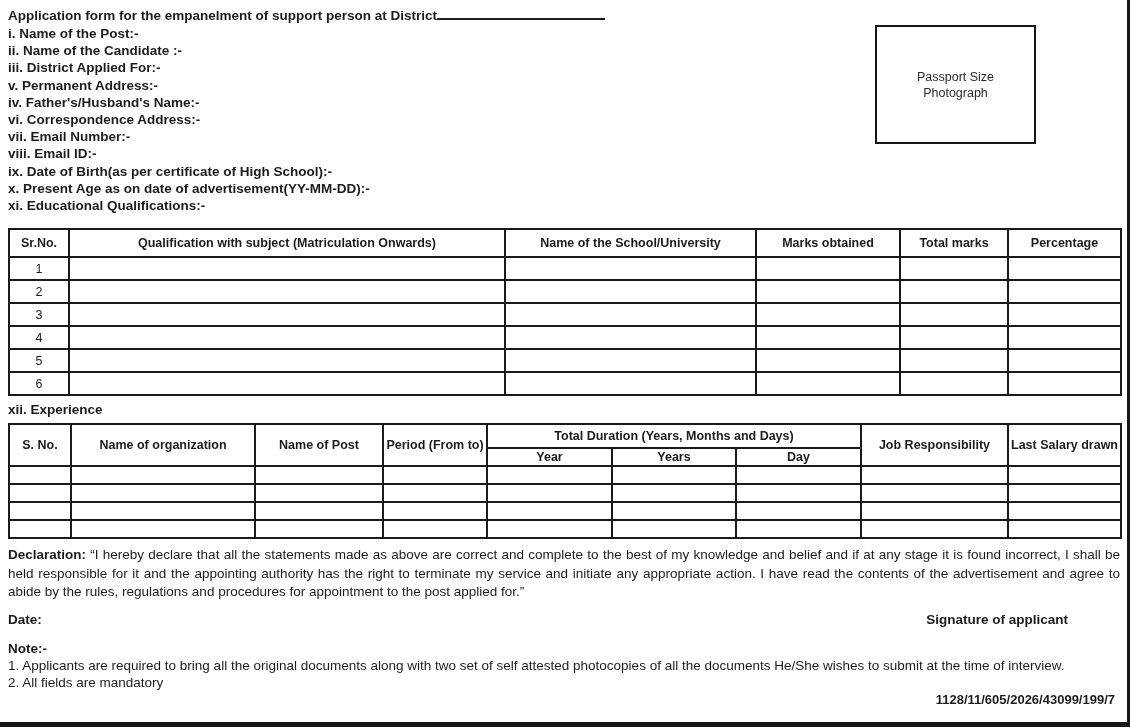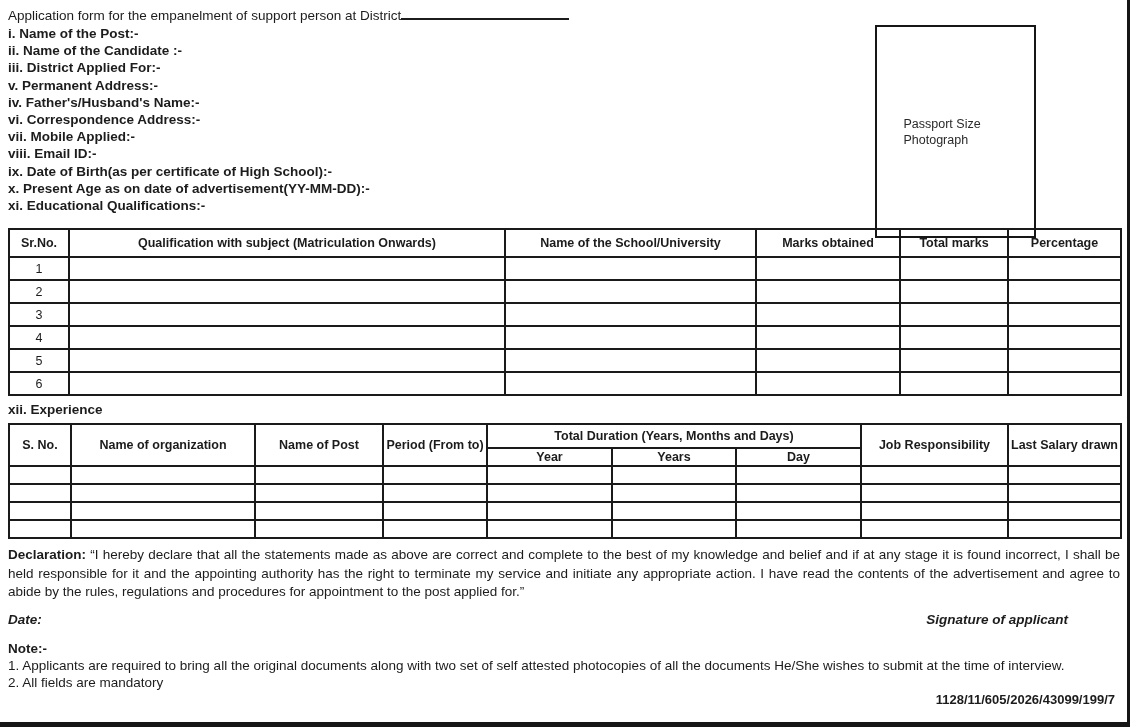--- a/index.html
+++ b/index.html
@@ -11,31 +11,31 @@
     position:relative;
     overflow:hidden;
   }
   .sheet{
     position:absolute; inset:0;
     border-right:3px solid #161616;
     border-bottom:5px solid #161616;
     padding:7px 10px 0 8px;
     background:#fff;
   }
-  .title{ font-size:13.5px; font-weight:normal; line-height:17px; white-space:nowrap; }
+  .title{ font-size:13.5px; font-weight:bold; line-height:17px; white-space:nowrap; }
   .title-blank{ display:inline-block; width:168px; border-bottom:2px solid #1c1c1c; height:13px; vertical-align:baseline; }
   .fields{ margin-top:1px; }
   .field{ font-size:13.5px; font-weight:bold; line-height:17.2px; white-space:nowrap; }
 
   .photo-box{
     position:absolute; left:875px; top:25px;
-    width:161px; height:213px;
+    width:161px; height:119px;
     border:2px solid #161616;
     display:flex; align-items:center; justify-content:center;
-    text-align:left;
+    text-align:center;
   }
   .photo-box span{ display:block; width:104px; font-size:12.5px; line-height:16px; color:#2a2a2a; }
 
   table{ border-collapse:collapse; table-layout:fixed; }
   th,td{ border:2px solid #1a1a1a; overflow:hidden; }
   th{ font-size:12.5px; font-weight:bold; padding:3px 2px; }
 
   .qual-table{ width:1112px; margin-top:14px; }
   .qual-table th{ height:28px; }
   .qual-table td{ height:23px; font-size:12.5px; text-align:center; }
@@ -44,21 +44,21 @@
 
   .exp-table{ width:1112px; margin-top:5px; }
   .exp-table thead tr.r1 th{ height:24px; padding:2px; }
   .exp-table thead tr.r2 th{ height:16px; padding:1px; }
   .exp-table td{ height:18px; }
 
   .declaration{ margin-top:7px; font-size:13.5px; line-height:18.5px; text-align:justify; width:1112px; }
   .declaration b{ font-weight:bold; }
 
   .place-date{ margin-top:9px; font-size:13.5px; font-weight:bold; line-height:17.5px; }
-  .date-row{ display:flex; justify-content:space-between; width:1060px;font-style:italic; }
+  .date-row{ display:flex; justify-content:space-between; width:1060px; }
   .signature{ font-size:13.5px; font-weight:bold; }
 
   .note{ margin-top:12px; }
   .note-heading{ font-size:13.5px; font-weight:bold; line-height:17px; }
   .note-item{ font-size:13.5px; line-height:17.2px; }
 
   .ref-number{ text-align:right; font-size:13px; font-weight:bold; margin-top:0; padding-right:2px; }
 </style>
 </head>
 <body>
@@ -67,21 +67,21 @@
 
   <div class="title"><span>Application form for the empanelment of support person at District</span><span class="title-blank"></span></div>
 
   <div class="fields">
     <div class="field">i. Name of the Post:-</div>
     <div class="field">ii. Name of the Candidate :-</div>
     <div class="field">iii. District Applied For:-</div>
     <div class="field">v. Permanent Address:-</div>
     <div class="field">iv. Father's/Husband's Name:-</div>
     <div class="field">vi. Correspondence Address:-</div>
-    <div class="field">vii. Mobile Applied:-</div>
+    <div class="field">vii. Email Number:-</div>
     <div class="field">viii. Email ID:-</div>
     <div class="field">ix. Date of Birth(as per certificate of High School):-</div>
     <div class="field">x. Present Age as on date of advertisement(YY-MM-DD):-</div>
     <div class="field">xi. Educational Qualifications:-</div>
   </div>
 
   <div class="photo-box">
     <span>Passport Size Photograph</span>
   </div>
 

